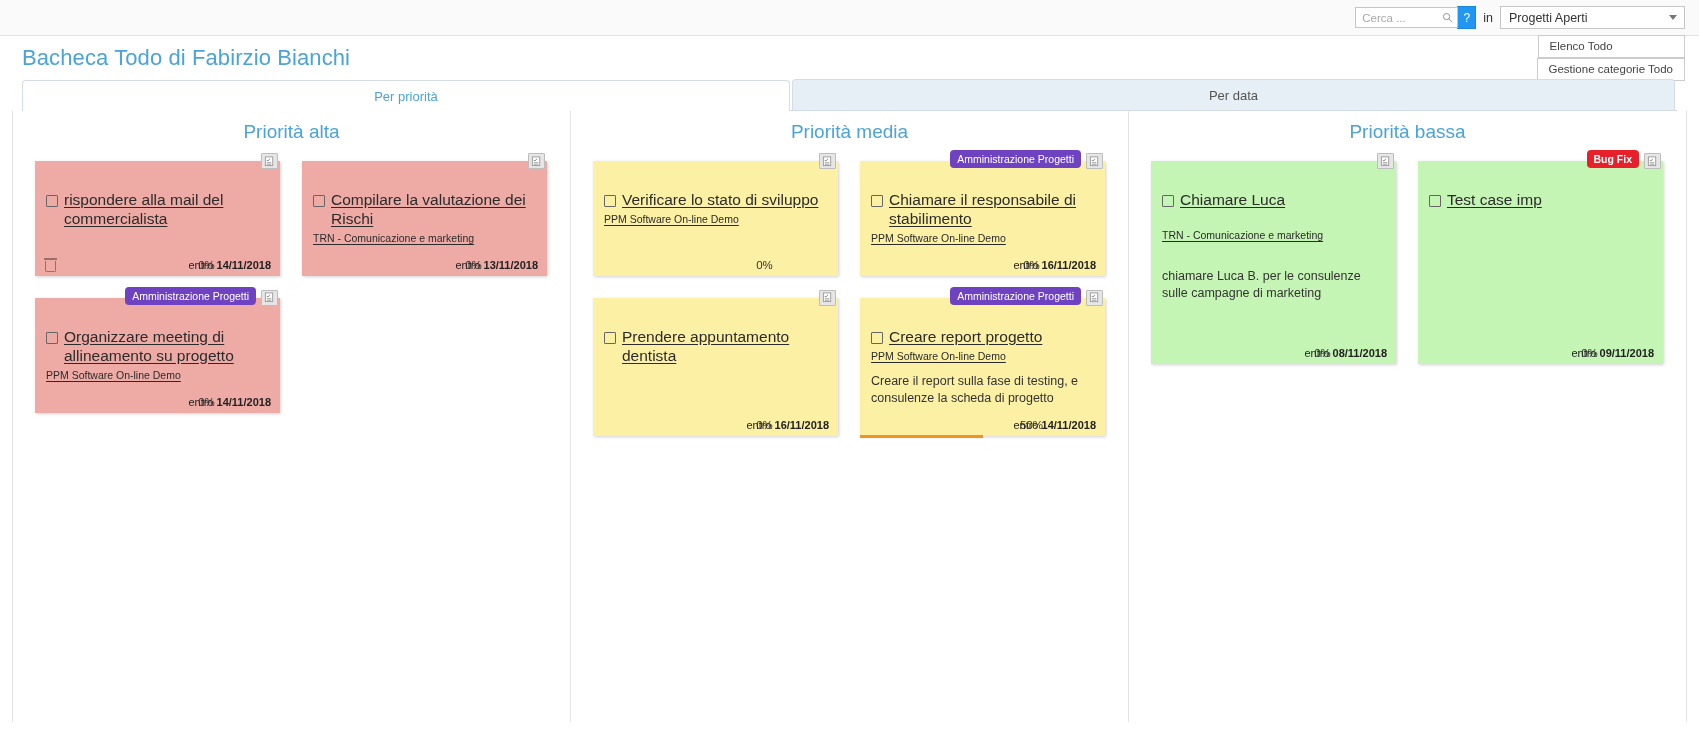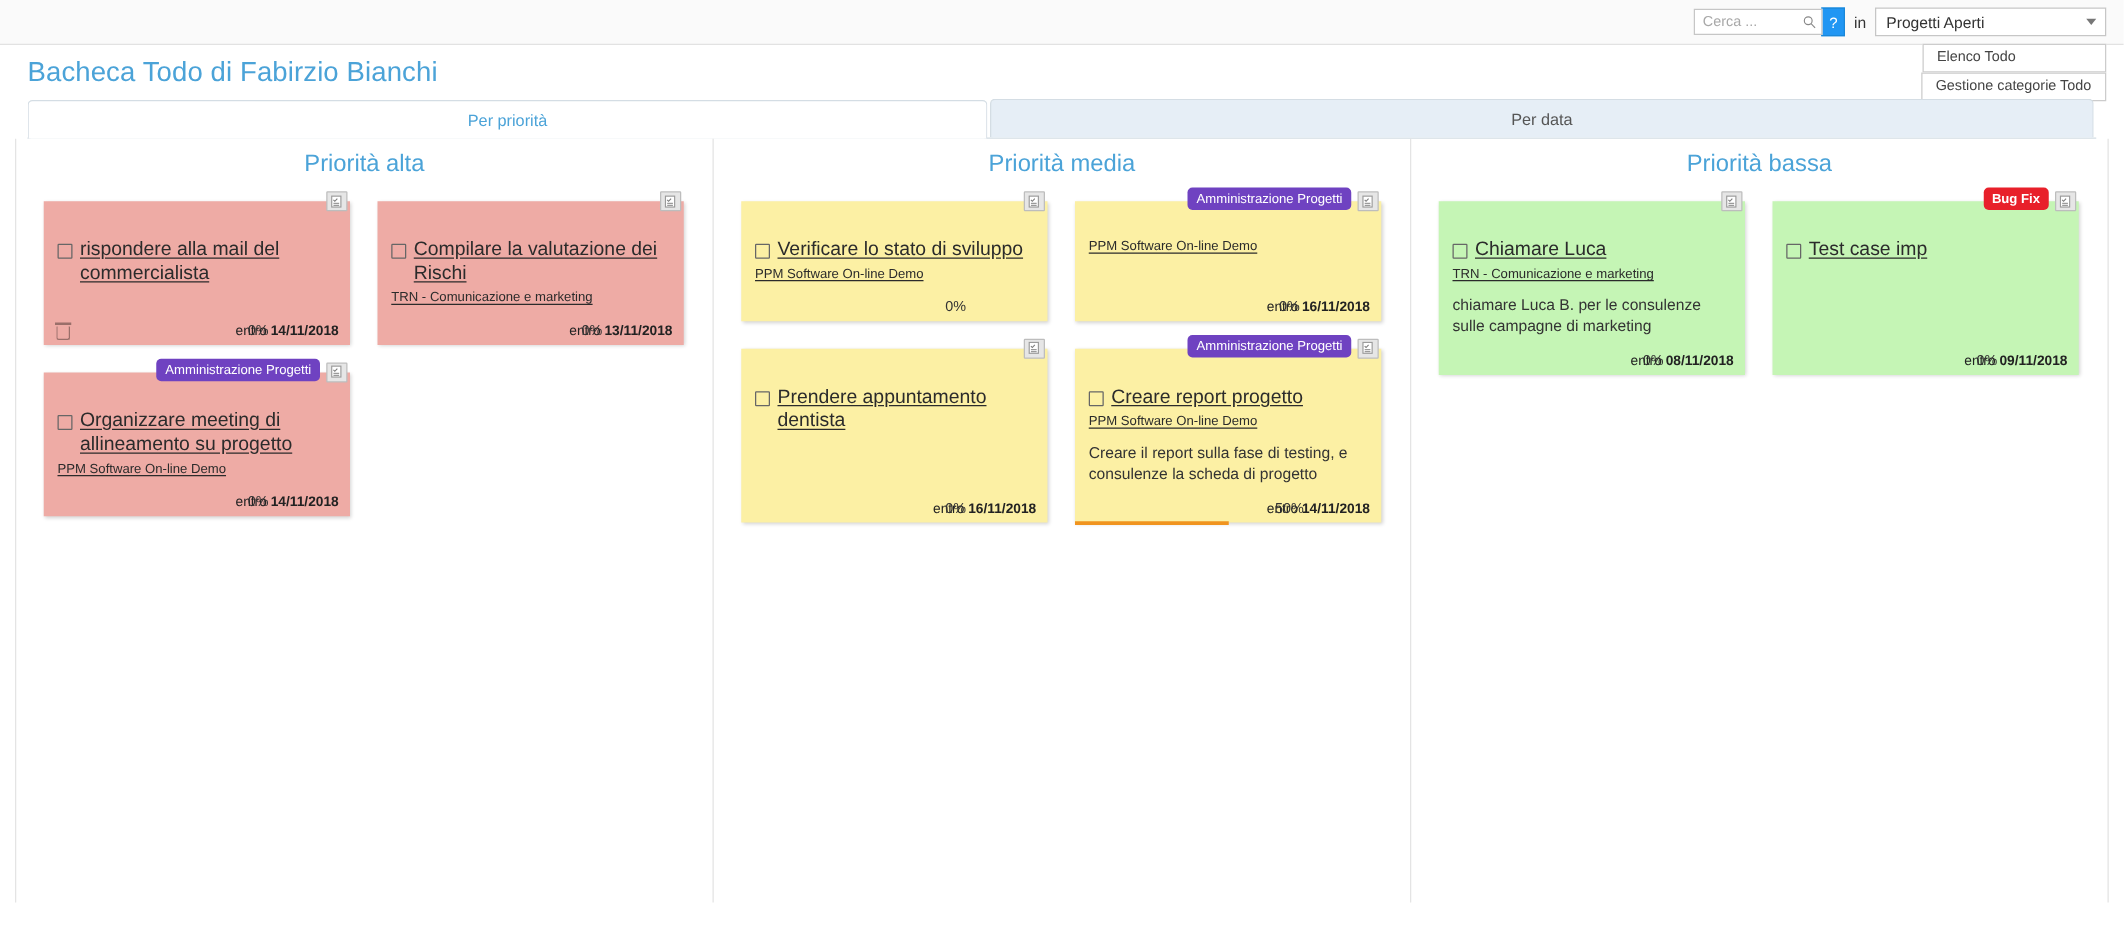--- a/index.html
+++ b/index.html
@@ -389,20 +389,24 @@
         <div class="card yellow" style="min-height: 84px;">
           <div class="card-badge">Amministrazione Progetti</div>
           <div class="card-icon">
             <svg viewBox="0 0 12 12" width="11" height="11">
               <rect x="1.5" y="1" width="8" height="9.5" fill="#fff" stroke="#9a9a9a" stroke-width="1"></rect>
               <path d="M3 4.3l1.2 1.2L6.4 3.2" fill="none" stroke="#7d7d7d" stroke-width="1"></path>
               <line x1="3" y1="7.3" x2="8" y2="7.3" stroke="#9a9a9a" stroke-width="1"></line>
               <line x1="3" y1="9" x2="8" y2="9" stroke="#9a9a9a" stroke-width="1"></line>
             </svg>
           </div>
+          <div class="card-title">
+            <span class="chk"></span>
+            <span class="t">Chiamare il responsabile di stabilimento</span>
+          </div>
           <a class="card-proj">PPM Software On-line Demo</a>
           <div class="card-spacer"></div>
           <div class="card-foot">
             <span class="pct">0%</span>
             <span class="due"><span>entro</span> <b>16/11/2018</b></span>
           </div>
         </div>
         <div class="card yellow" style="min-height: 88px;">
           <div class="card-icon">
             <svg viewBox="0 0 12 12" width="11" height="11">
@@ -443,21 +447,21 @@
             <span class="pct">50%</span>
             <span class="due"><span>entro</span> <b>14/11/2018</b></span>
             <span class="progress" style="width:50%"></span>
           </div>
         </div>
       </div>
     </div>
     <div class="col">
       <div class="col-title">Priorità bassa</div>
       <div class="cards">
-        <div class="card green" style="min-height: 104px;">
+        <div class="card green" style="min-height: 104px; gap: 16px;">
           <div class="card-icon">
             <svg viewBox="0 0 12 12" width="11" height="11">
               <rect x="1.5" y="1" width="8" height="9.5" fill="#fff" stroke="#9a9a9a" stroke-width="1"></rect>
               <path d="M3 4.3l1.2 1.2L6.4 3.2" fill="none" stroke="#7d7d7d" stroke-width="1"></path>
               <line x1="3" y1="7.3" x2="8" y2="7.3" stroke="#9a9a9a" stroke-width="1"></line>
               <line x1="3" y1="9" x2="8" y2="9" stroke="#9a9a9a" stroke-width="1"></line>
             </svg>
           </div>
           <div class="card-title">
             <span class="chk"></span>

